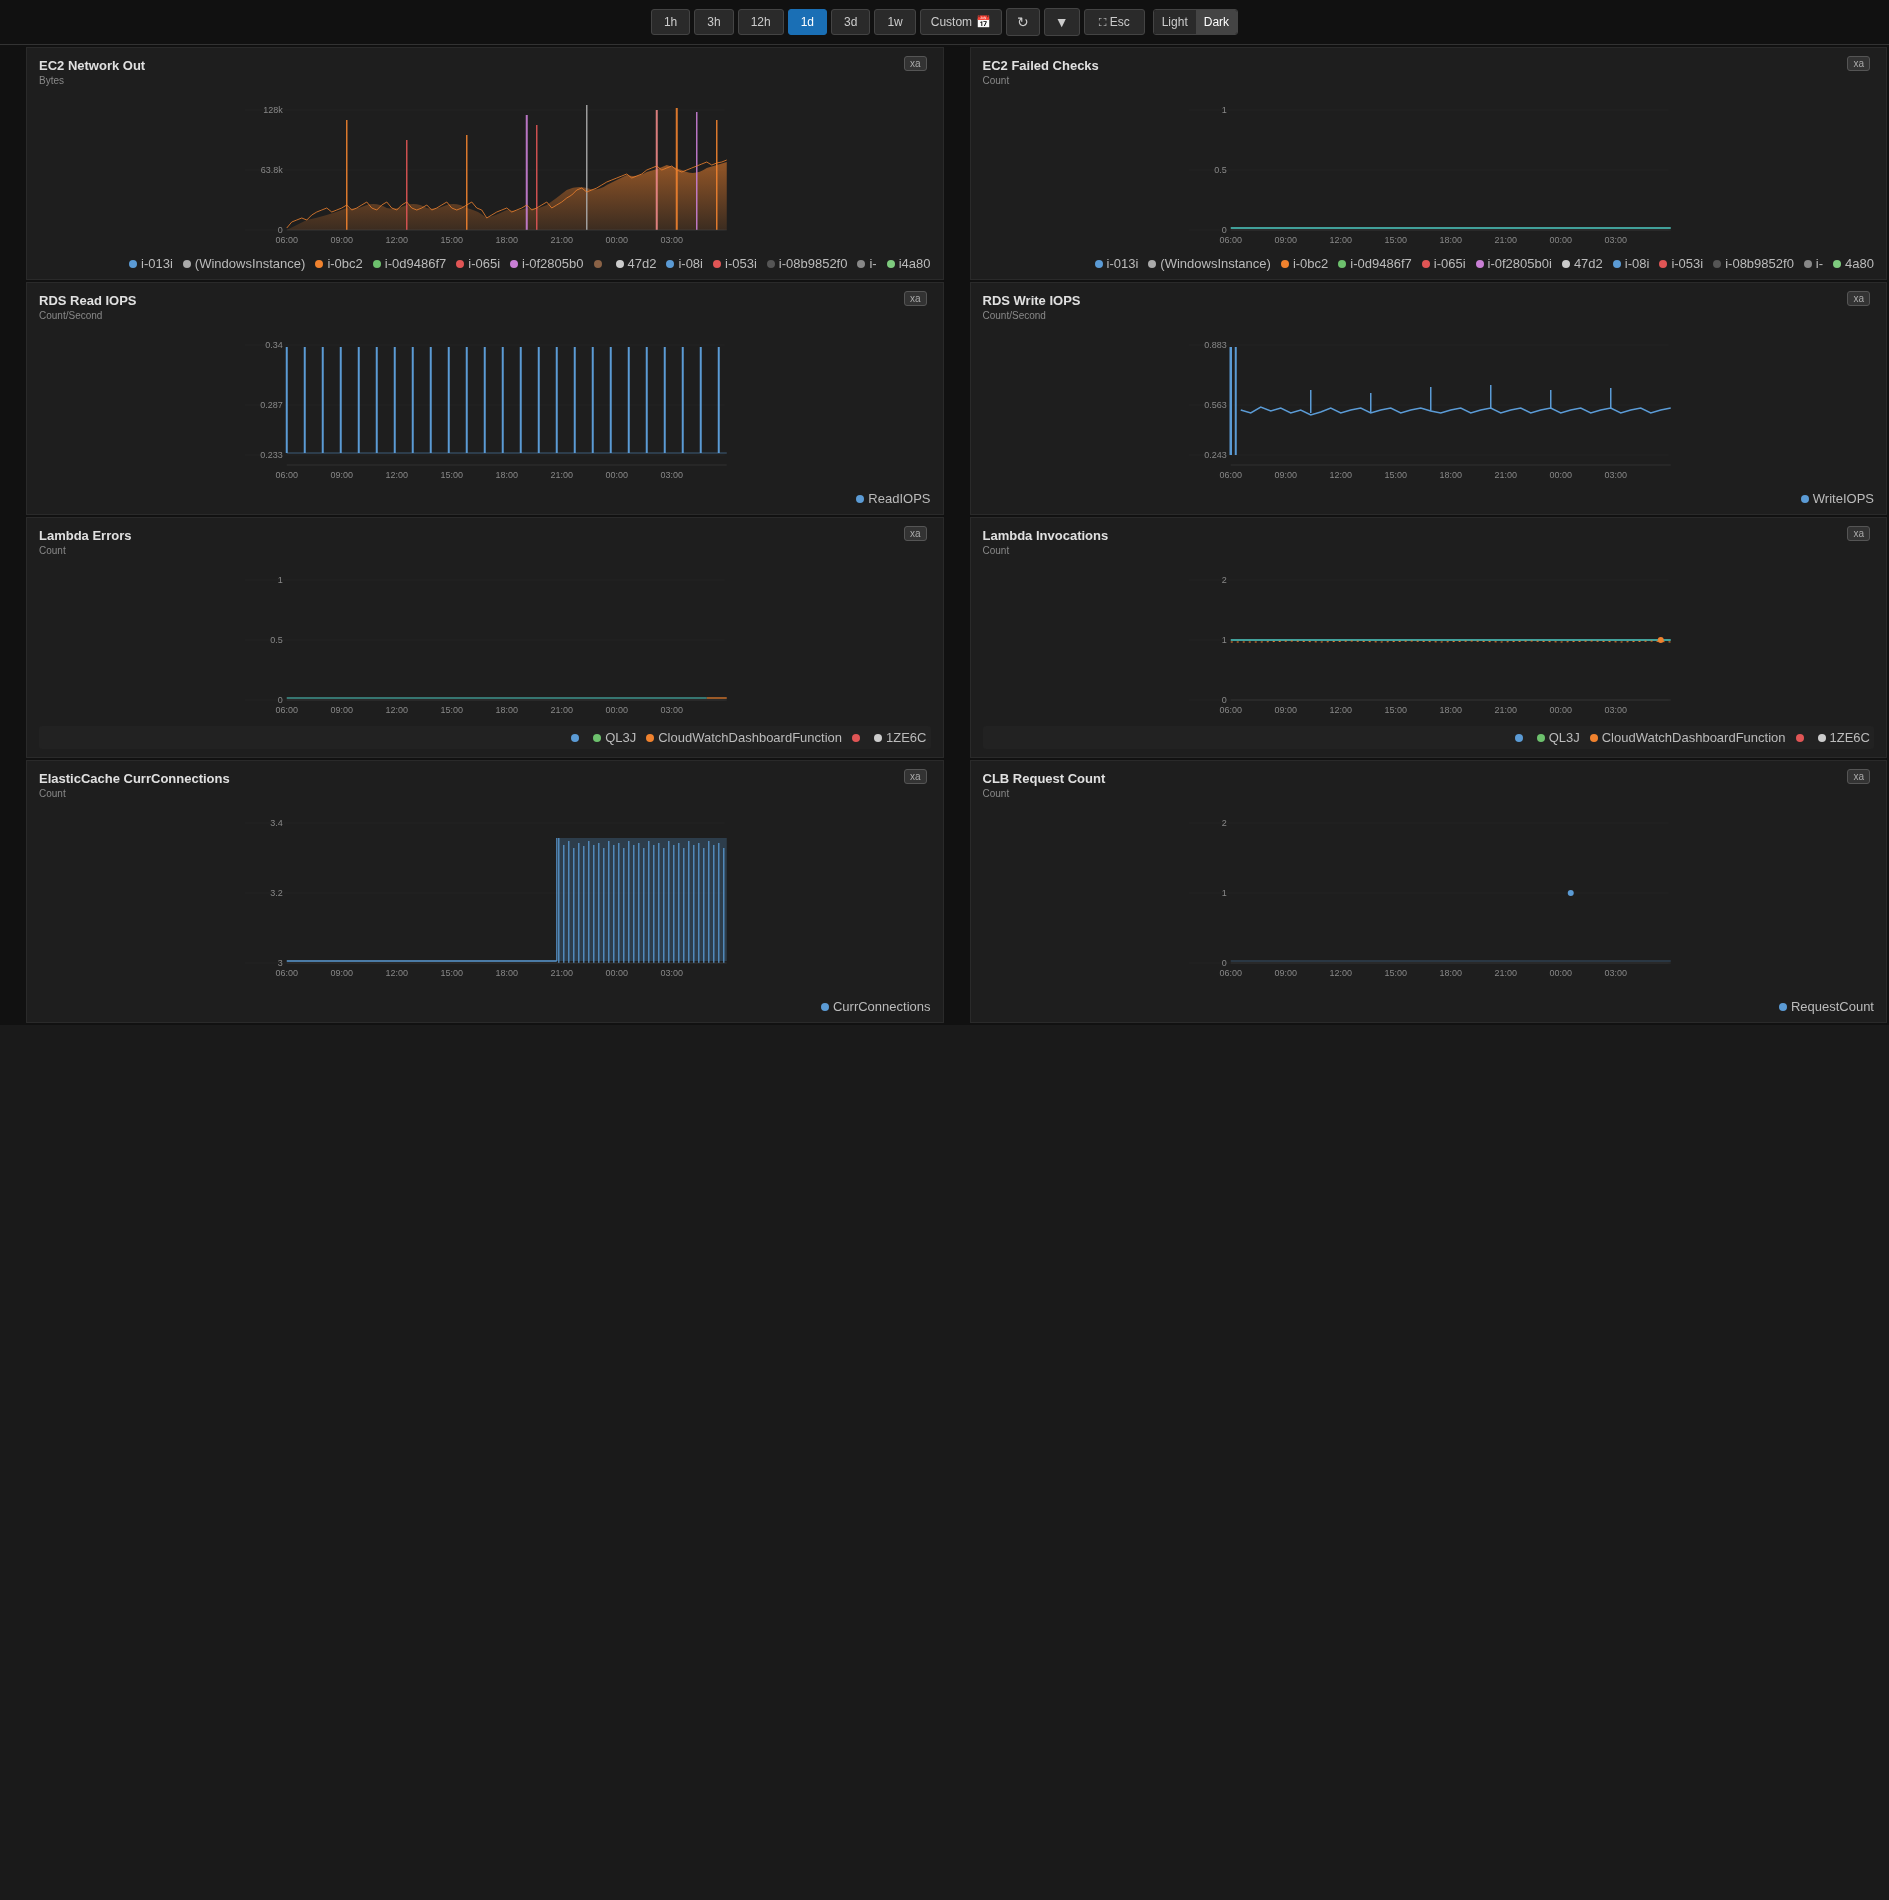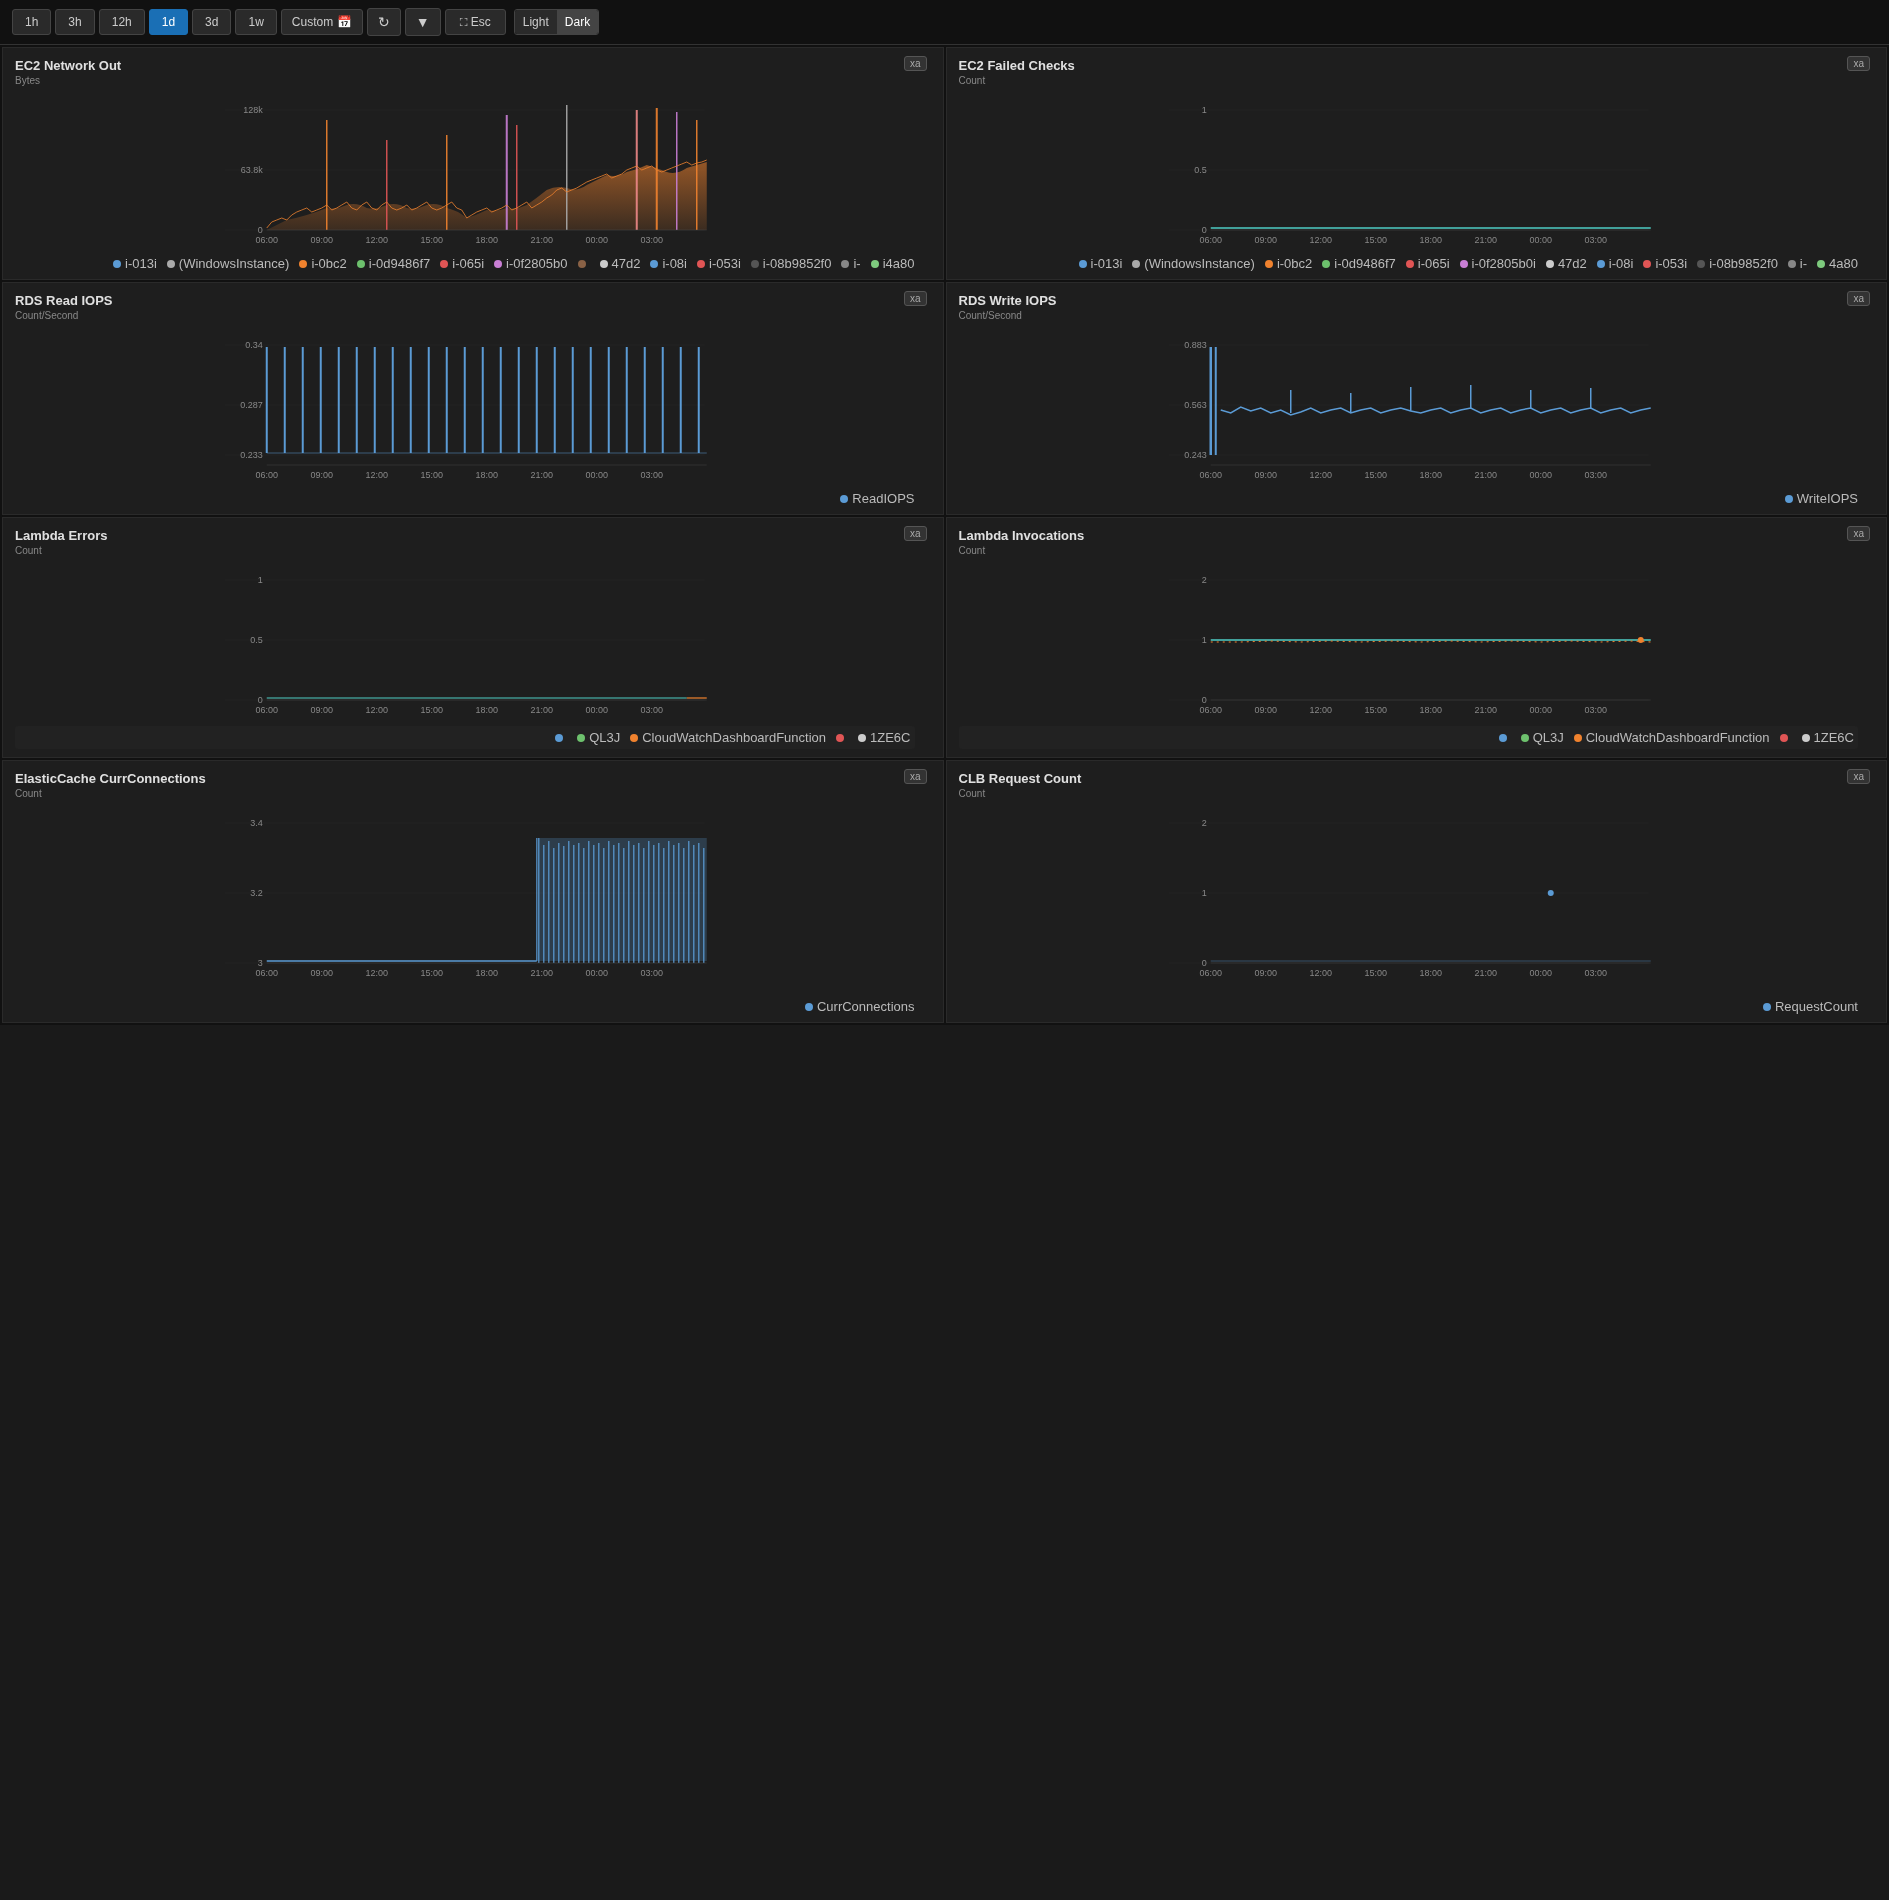--- a/index.html
+++ b/index.html
@@ -7,21 +7,21 @@
       background: #1a1a1a;
       color: #ccc;
       font-family: -apple-system, BlinkMacSystemFont, 'Segoe UI', sans-serif;
       font-size: 12px;
     }
     .top-bar {
       background: #111;
       border-bottom: 1px solid #333;
       display: flex;
       align-items: center;
-      justify-content: flex-start;
+      justify-content: center;
       padding: 8px 12px;
       gap: 4px;
       flex-wrap: wrap;
     }
     .time-btn {
       background: #2a2a2a;
       border: 1px solid #444;
       color: #ccc;
       padding: 5px 12px;
       cursor: pointer;
@@ -87,22 +87,23 @@
     .dashboard-grid {
       display: grid;
       grid-template-columns: 1fr 1fr;
       gap: 2px;
       padding: 2px;
       background: #111;
     }
     .panel {
       background: #1e1e1e;
       border: 1px solid #2a2a2a;
-      padding: 10px 28px 8px 12px;
+      padding: 10px 12px 8px 12px;
       position: relative;
+      margin-left: 24px;
     }
     .panel-title {
       font-size: 13px;
       font-weight: 600;
       color: #e0e0e0;
       margin-bottom: 2px;
     }
     .panel-badge {
       position: absolute;
       top: 8px;

